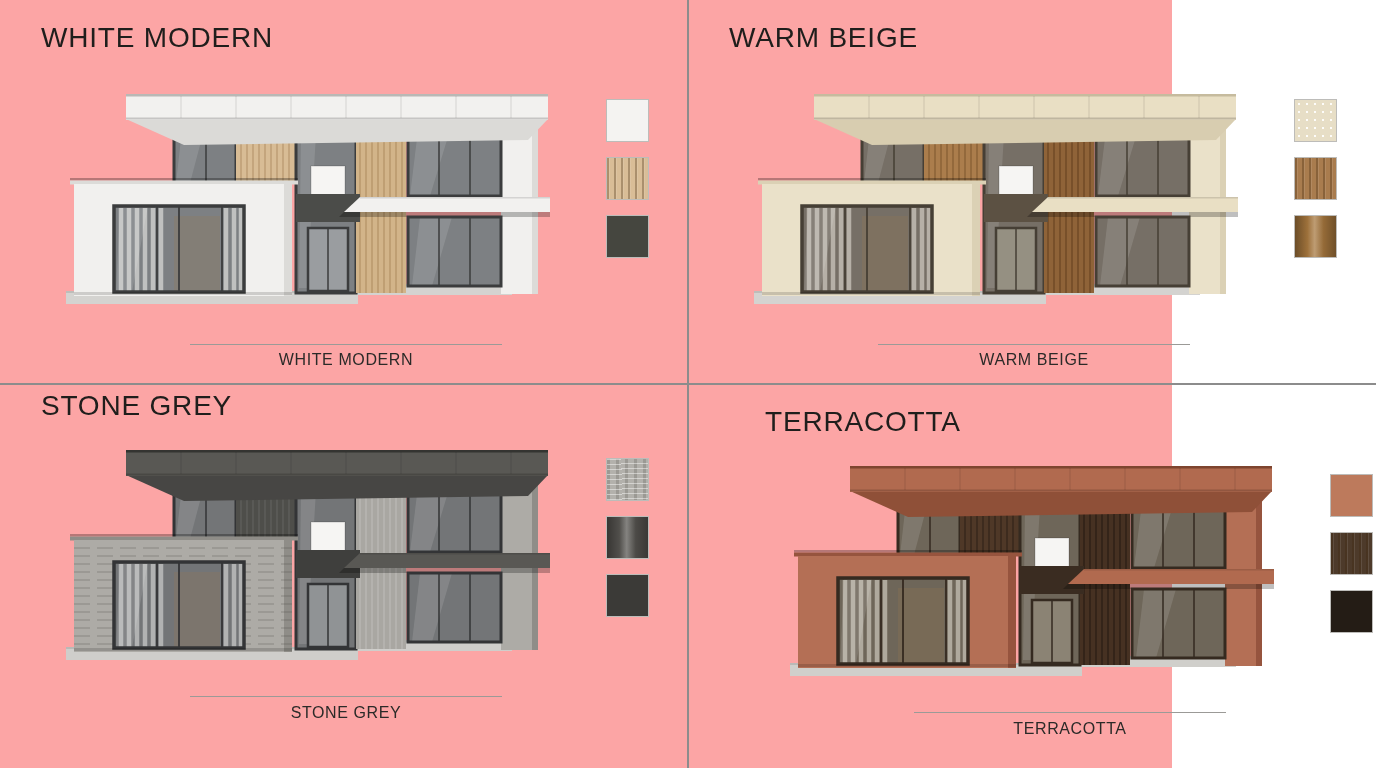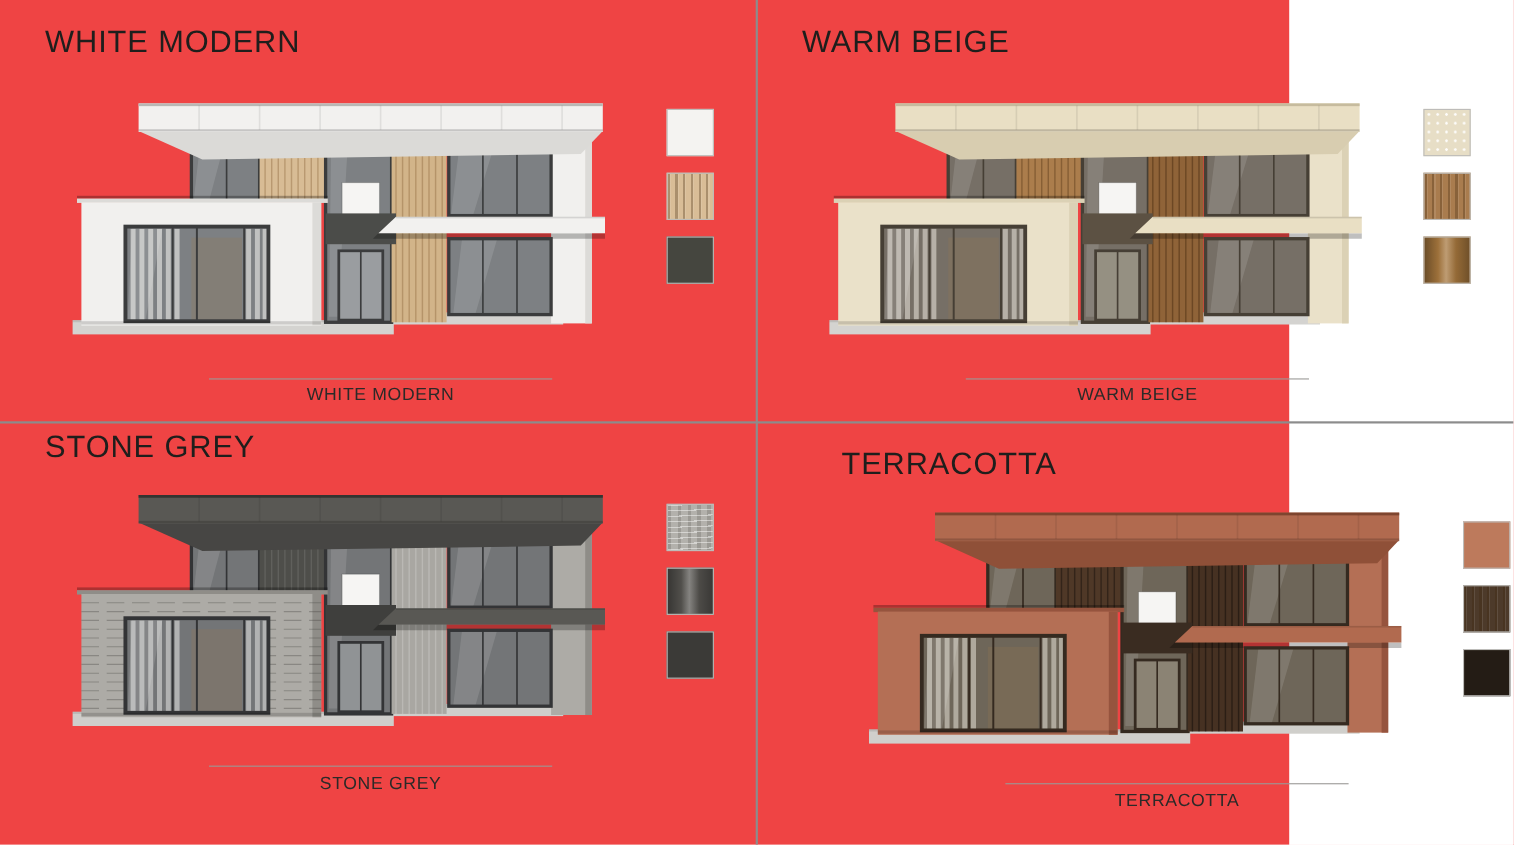--- a/index.html
+++ b/index.html
@@ -1,17 +1,17 @@
 <!DOCTYPE html>
 <html style="--divider: #8c8c8c;"><head>
 <meta charset="utf-8">
 <style>
   html,body{margin:0;padding:0;background:#ffffff;width:1376px;height:768px;overflow:hidden;
     font-family:"Liberation Sans",sans-serif;}
-  .board{position:relative;width:1172px;height:768px;background:#ef4444;}
+  .board{position:relative;width:1172px;height:768px;background:#fca5a5;}
   .card{position:absolute;width:688px;height:384px;overflow:hidden;}
   .q0{left:0;top:0}.q1{left:688px;top:0}.q2{left:0;top:368px}.q3{left:724px;top:384px}
 
   .title{position:absolute;left:41px;top:22px;margin:0;font-size:28px;font-weight:400;
     letter-spacing:0.8px;color:#1f1e1c;white-space:nowrap;}
 
   .house-slot{position:absolute;left:58px;top:88px;width:500px;height:230px;}
   .row-b .house-slot{top:76px;}
   .house-slot svg{display:block;width:500px;height:230px;}
 

